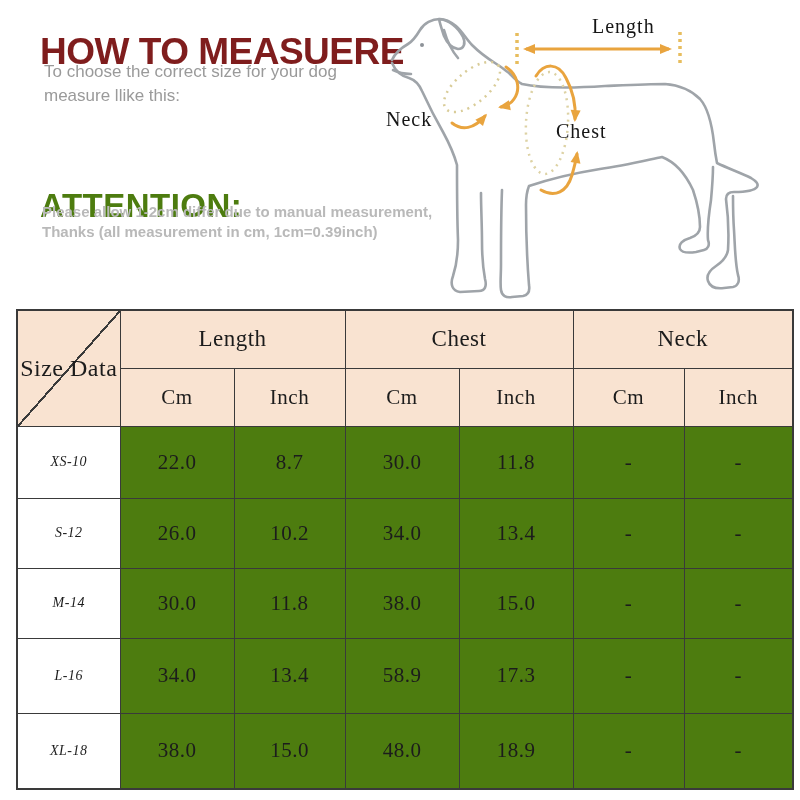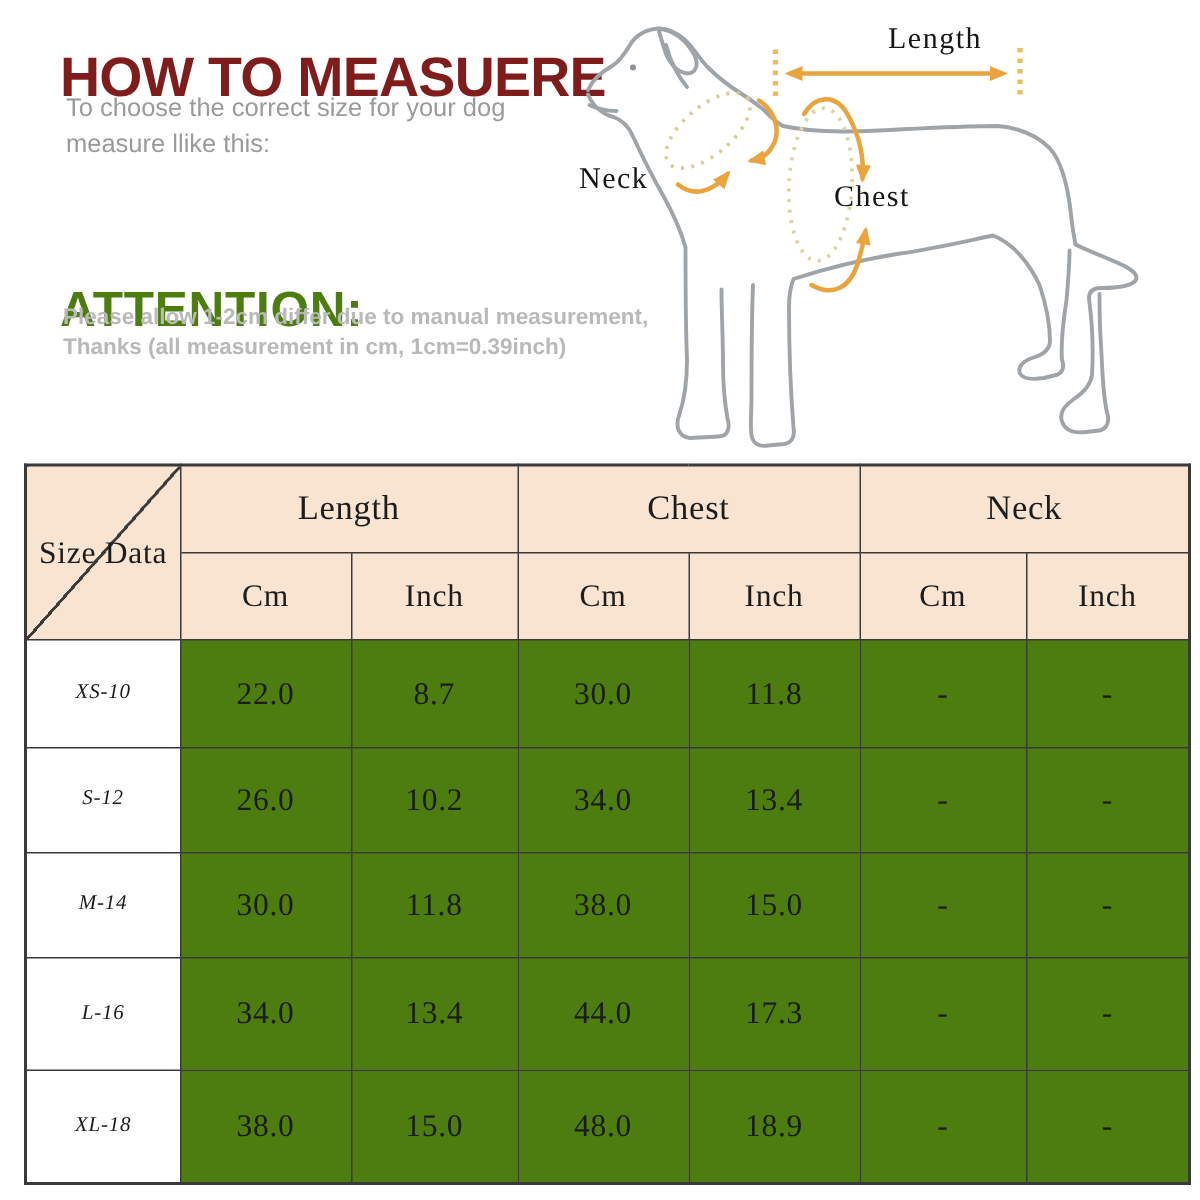--- a/index.html
+++ b/index.html
@@ -34,21 +34,21 @@
   .size-table .group-hdr{font-size:23px;}
   .size-table .unit-hdr{font-size:21px;margin-left:43px;}
   .size-table .size-cell{font-size:14px;font-style:italic;}
   .size-table .data-cell{font-size:21px;background:#4d7c0f;}
   .size-table .corner{
       background:
         linear-gradient(to bottom right,
           rgba(0,0,0,0) calc(50% - 1px), #3a3a3a calc(50% - 1px),
           #3a3a3a calc(50% + 1px), rgba(0,0,0,0) calc(50% + 1px)),
         #f9e3d1;
-      font-size:21px;margin-top:46px;}
+      font-size:24px;margin-top:46px;}
 </style>
 </head>
 <body>
 
 <div class="page">
 
   <h1 class="howto-title">HOW TO MEASUERE</h1>
   <div class="howto-sub">
     <div>To choose the correct size for your dog</div>
     <div>measure llike this:</div>
@@ -163,21 +163,21 @@
         <td class="data-cell">11.8</td>
         <td class="data-cell">38.0</td>
         <td class="data-cell">15.0</td>
         <td class="data-cell">-</td>
         <td class="data-cell">-</td>
       </tr>
       <tr style="height:75px">
         <td class="size-cell">L-16</td>
         <td class="data-cell">34.0</td>
         <td class="data-cell">13.4</td>
-        <td class="data-cell">44.0</td>
+        <td class="data-cell">58.9</td>
         <td class="data-cell">17.3</td>
         <td class="data-cell">-</td>
         <td class="data-cell">-</td>
       </tr>
       <tr style="height:76px">
         <td class="size-cell">XL-18</td>
         <td class="data-cell">38.0</td>
         <td class="data-cell">15.0</td>
         <td class="data-cell">48.0</td>
         <td class="data-cell">18.9</td>

